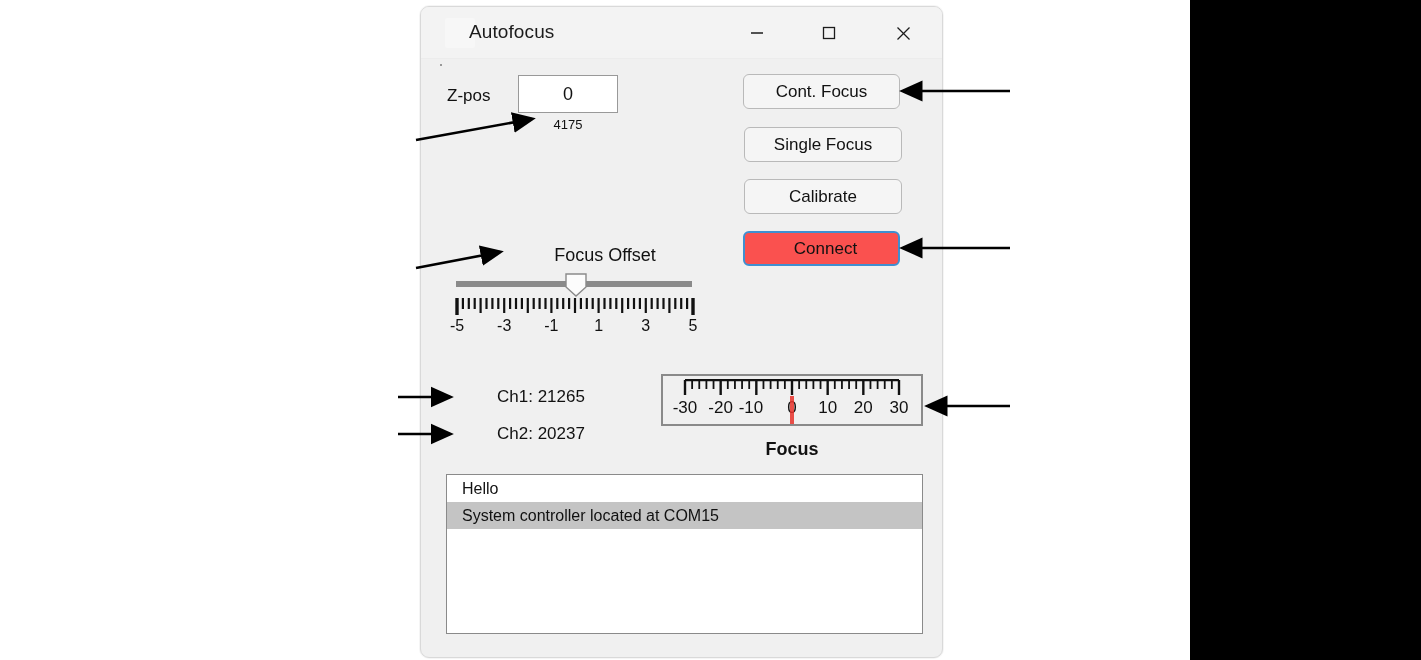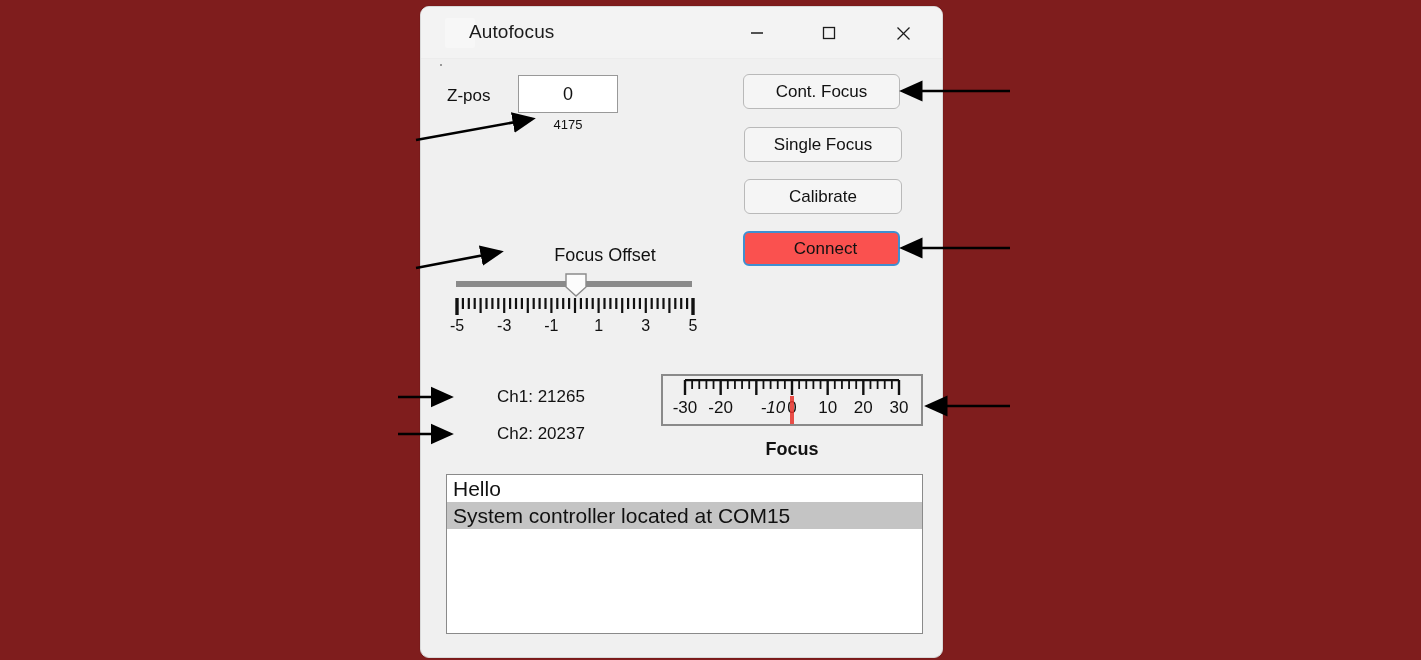--- a/index.html
+++ b/index.html
@@ -12,23 +12,23 @@
     height: 660px;
     position: relative;
     overflow: hidden;
     font-family: "Liberation Sans", sans-serif;
   }
 
   
   #stage {
     position: absolute;
     left: 0; top: 0;
-    width: 1421px;
+    width: 1190px;
     height: 660px;
-    background: #7f1d1d;
+    background: #ffffff;
   }
 
   
   #app-window {
     position: absolute;
     left: 420px;
     top: 6px;
     width: 523px;
     height: 652px;
     background: #f0f0f0;
@@ -268,22 +268,22 @@
     width: 477px;
     height: 160px;
     background: #ffffff;
     border: 1px solid #8a8a8a;
     box-sizing: border-box;
     overflow: hidden;
   }
   .log-item {
     height: 27px;
     line-height: 27px;
-    padding-left: 6px;
-    font-size: 21px;
+    padding-left: 15px;
+    font-size: 16px;
     color: #111;
     white-space: nowrap;
     overflow: hidden;
     background: #ffffff;
   }
   .log-item.selected { background: #c4c4c4; }
 
   
   #annotations {
     position: absolute;
@@ -423,21 +423,21 @@
           <line x1="200.33333333333334" x2="200.33333333333334" y1="1" y2="16" stroke="#111" stroke-width="2.4"></line>
           <line x1="207.46666666666667" x2="207.46666666666667" y1="1" y2="10" stroke="#111" stroke-width="1.8"></line>
           <line x1="214.6" x2="214.6" y1="1" y2="10" stroke="#111" stroke-width="1.8"></line>
           <line x1="221.73333333333335" x2="221.73333333333335" y1="1" y2="10" stroke="#111" stroke-width="1.8"></line>
           <line x1="228.86666666666667" x2="228.86666666666667" y1="1" y2="10" stroke="#111" stroke-width="1.8"></line>
           <line x1="236" x2="236" y1="1" y2="16" stroke="#111" stroke-width="2.4"></line>
         </svg>
       <div id="gauge-labels" style="position:absolute;left:0;top:0;width:258px;height:48px;">
           <div class="gauge-lbl" style="left: 22px;">-30</div>
           <div class="gauge-lbl" style="left: 57.6667px;">-20</div>
-          <div class="gauge-lbl" style="left: 110px; font-style: italic;">-10</div>
+          <div class="gauge-lbl" style="left: 88px;">-10</div>
           <div class="gauge-lbl" style="left: 129px;">0</div>
           <div class="gauge-lbl" style="left: 164.667px;">10</div>
           <div class="gauge-lbl" style="left: 200.333px;">20</div>
           <div class="gauge-lbl" style="left: 236px;">30</div>
         </div>
       <div id="gauge-needle" style="left: 127px; background: rgb(232, 49, 42);"></div>
     </div>
     <div id="focus-gauge-label">Focus</div>
 
     <div id="log-list">

